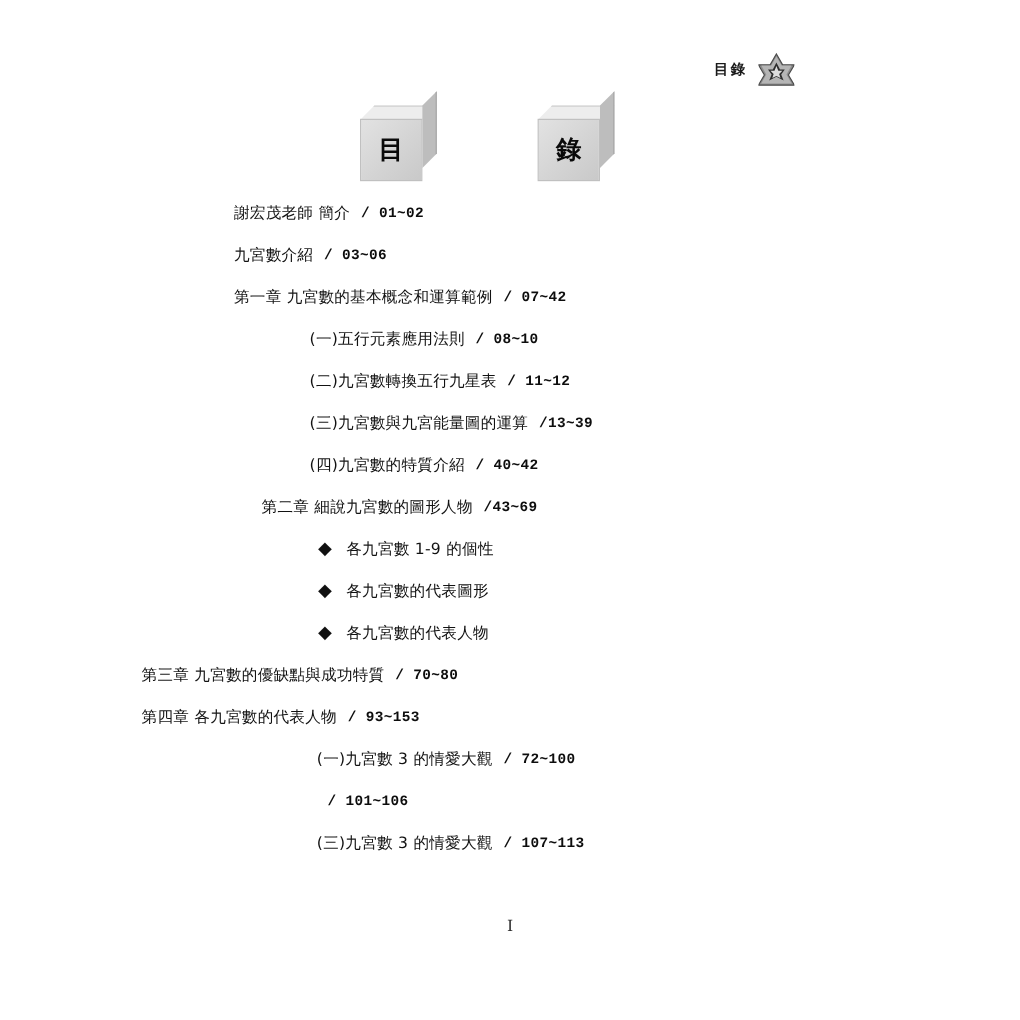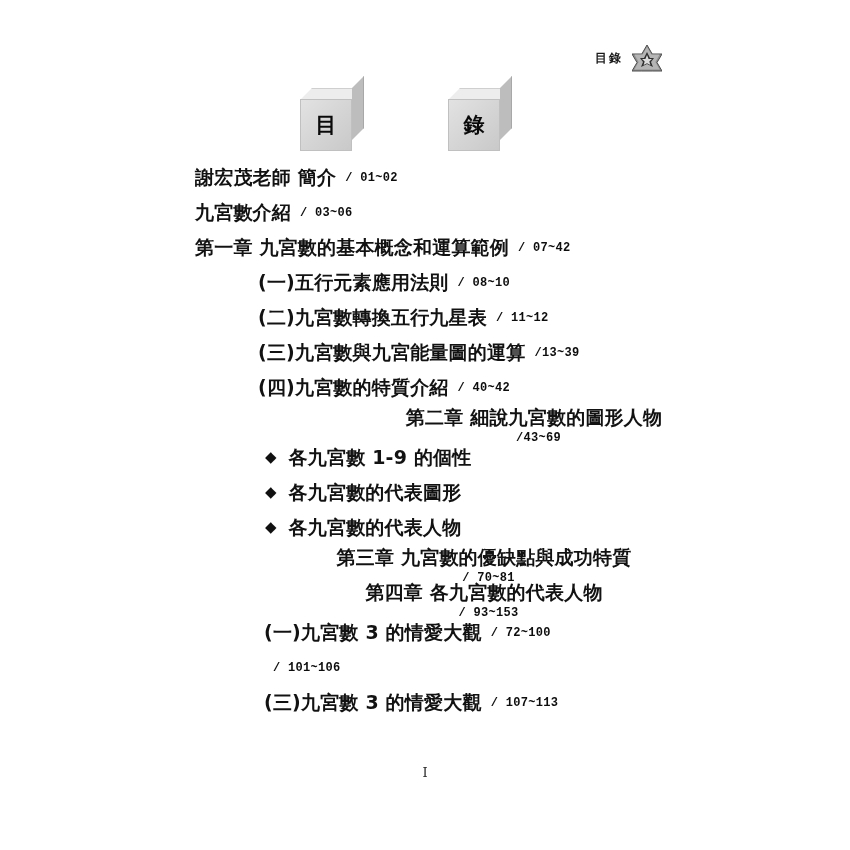--- a/index.html
+++ b/index.html
@@ -104,45 +104,45 @@
     left: 0;
     width: 850px;
   }
   .toc-entry {
     height: 35px;
     display: flex;
     align-items: center;
     white-space: nowrap;
   }
   .entry-title {
-    font-size: 19px;
-    font-weight: 700;
+    font-size: 13px;
+    font-weight: 400;
     color: #121212;
     letter-spacing: 0.2px;
     font-family: "DejaVu Sans", "Liberation Sans", sans-serif;
   }
   .entry-pages {
     font-size: 12px;
     font-weight: 700;
     color: #0d0d0d;
     margin-left: 9px;
     letter-spacing: 0.3px;
     font-family: Liberation Mono, monospace;
   }
   .bullet-diamond {
     font-size: 15px;
     color: #101010;
     margin-right: 12px;
     line-height: 1;
   }
   .lvl-top     { padding-left: 195px; }
   .lvl-sub     { padding-left: 258px; }
-  .lvl-chap2   { padding-left: 218px; flex-direction: column; }
+  .lvl-chap2   { padding-left: 218px; }
   .lvl-bullet  { padding-left: 265px; }
-  .lvl-chap34  { padding-left: 118px; flex-direction: column; }
+  .lvl-chap34  { padding-left: 118px; }
   .lvl-sub2    { padding-left: 264px; }
 
   
   .folio {
     position: absolute;
     top: 765px;
     left: 0;
     width: 850px;
     text-align: center;
     font-size: 13px;
@@ -222,21 +222,21 @@
     <div class="toc-entry lvl-bullet">
       <span class="bullet-diamond">◆</span>
       <span class="entry-title">各九宮數的代表圖形</span>
     </div>
     <div class="toc-entry lvl-bullet">
       <span class="bullet-diamond">◆</span>
       <span class="entry-title">各九宮數的代表人物</span>
     </div>
     <div class="toc-entry lvl-chap34">
       <span class="entry-title">第三章 九宮數的優缺點與成功特質</span>
-      <span class="entry-pages">/ 70~81</span>
+      <span class="entry-pages">/ 70~80</span>
     </div>
     <div class="toc-entry lvl-chap34">
       <span class="entry-title">第四章 各九宮數的代表人物</span>
       <span class="entry-pages">/ 93~153</span>
     </div>
     <div class="toc-entry lvl-sub2">
       <span class="entry-title">(一)九宮數 3 的情愛大觀</span>
       <span class="entry-pages">/ 72~100</span>
     </div>
     <div class="toc-entry lvl-sub2">

